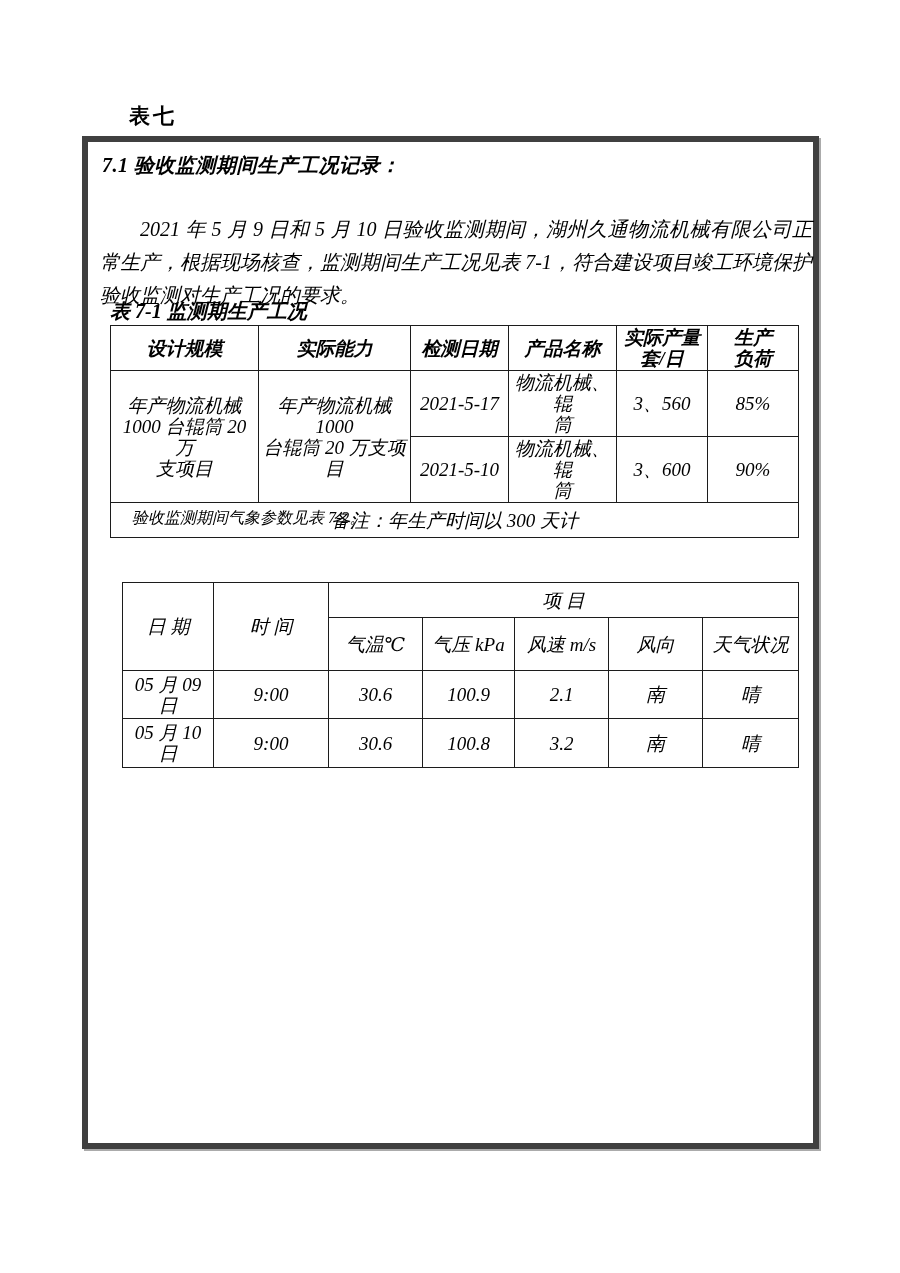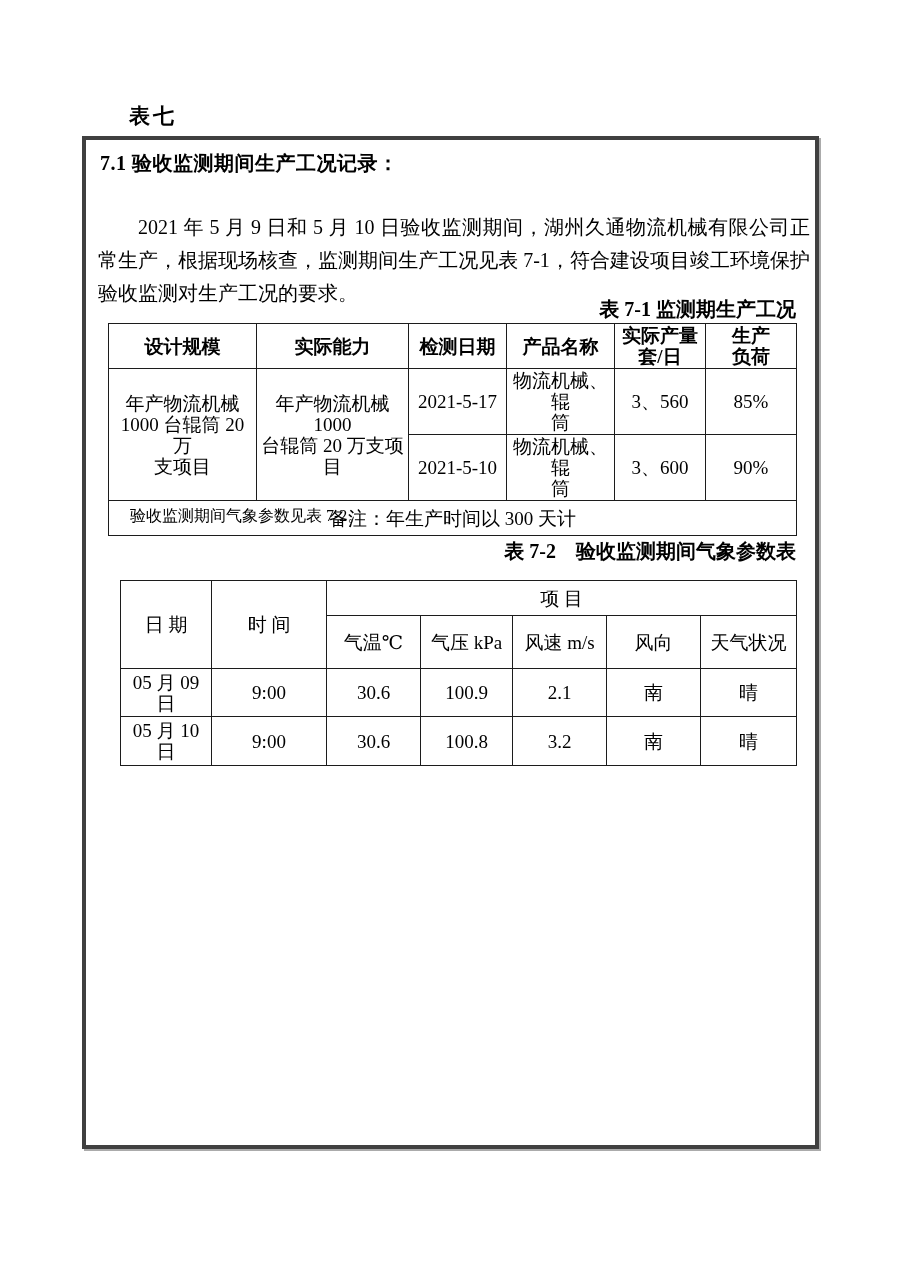--- a/index.html
+++ b/index.html
@@ -10,36 +10,37 @@
     color:#000;
   }
   .page-label {
     position:absolute; left:109px; top:102px;
     font-size:21px; font-weight:600; letter-spacing:3px;margin-left:20px;
   }
   .frame {
     position:absolute; left:82px; top:136px;
     width:737px; height:1013px;
     background:#fff;
-    border:4px solid #404040;
+    border:6px solid #404040;
     box-shadow:2px 2px 0 #ababab;
+    font-style:italic;
   }
   .heading {
     position:absolute; left:14px; top:10px;
     font-size:20px; font-weight:bold; letter-spacing:0.5px;
   }
   .para {
     position:absolute; left:12px; width:712px;
     font-size:20px; line-height:33px;
     text-align:justify; text-indent:2em;
   }
   .para.p1 { top:47px;margin-top:24px; }
   .intro2 { position:absolute; left:12px; top:366px; width:712px;
     font-size:16px; text-indent:2em; }
-  .t-title { position:absolute; font-size:20px; font-weight:bold; text-align:right; }
+  .t-title { position:absolute; font-size:20px; font-weight:bold; text-align:left; }
   .t-title.t1 { left:22px; top:156px; width:688px; }
   .t-title.t2 { left:34px; top:398px; width:676px; }
   table {
     position:absolute; border-collapse:collapse; table-layout:fixed;
     font-size:19px; text-align:center; background:#fff;
   }
   #t1 { left:22px; top:183px; width:688px;padding-left:48px; }
   #t2 { left:34px; top:440px; width:676px; }
   td {
     border:1.5px solid #1c1c1c;
@@ -103,21 +104,20 @@
       <td>90%</td>
     </tr>
     <tr style="height:35px">
       <td colspan="6">备注：年生产时间以 300 天计</td>
     </tr>
   </tbody>
     </table>
 
   <div class="intro2">验收监测期间气象参数见表 7-2。</div>
 
-  <div class="t-title t2">表 7-2　验收监测期间气象参数表</div>
 
   <table id="t2">
     <colgroup>
       <col style="width:91px">
         <col style="width:115px">
         <col style="width:94px">
       <col style="width:92px">
         <col style="width:94px">
         <col style="width:94px">
         <col style="width:96px">

